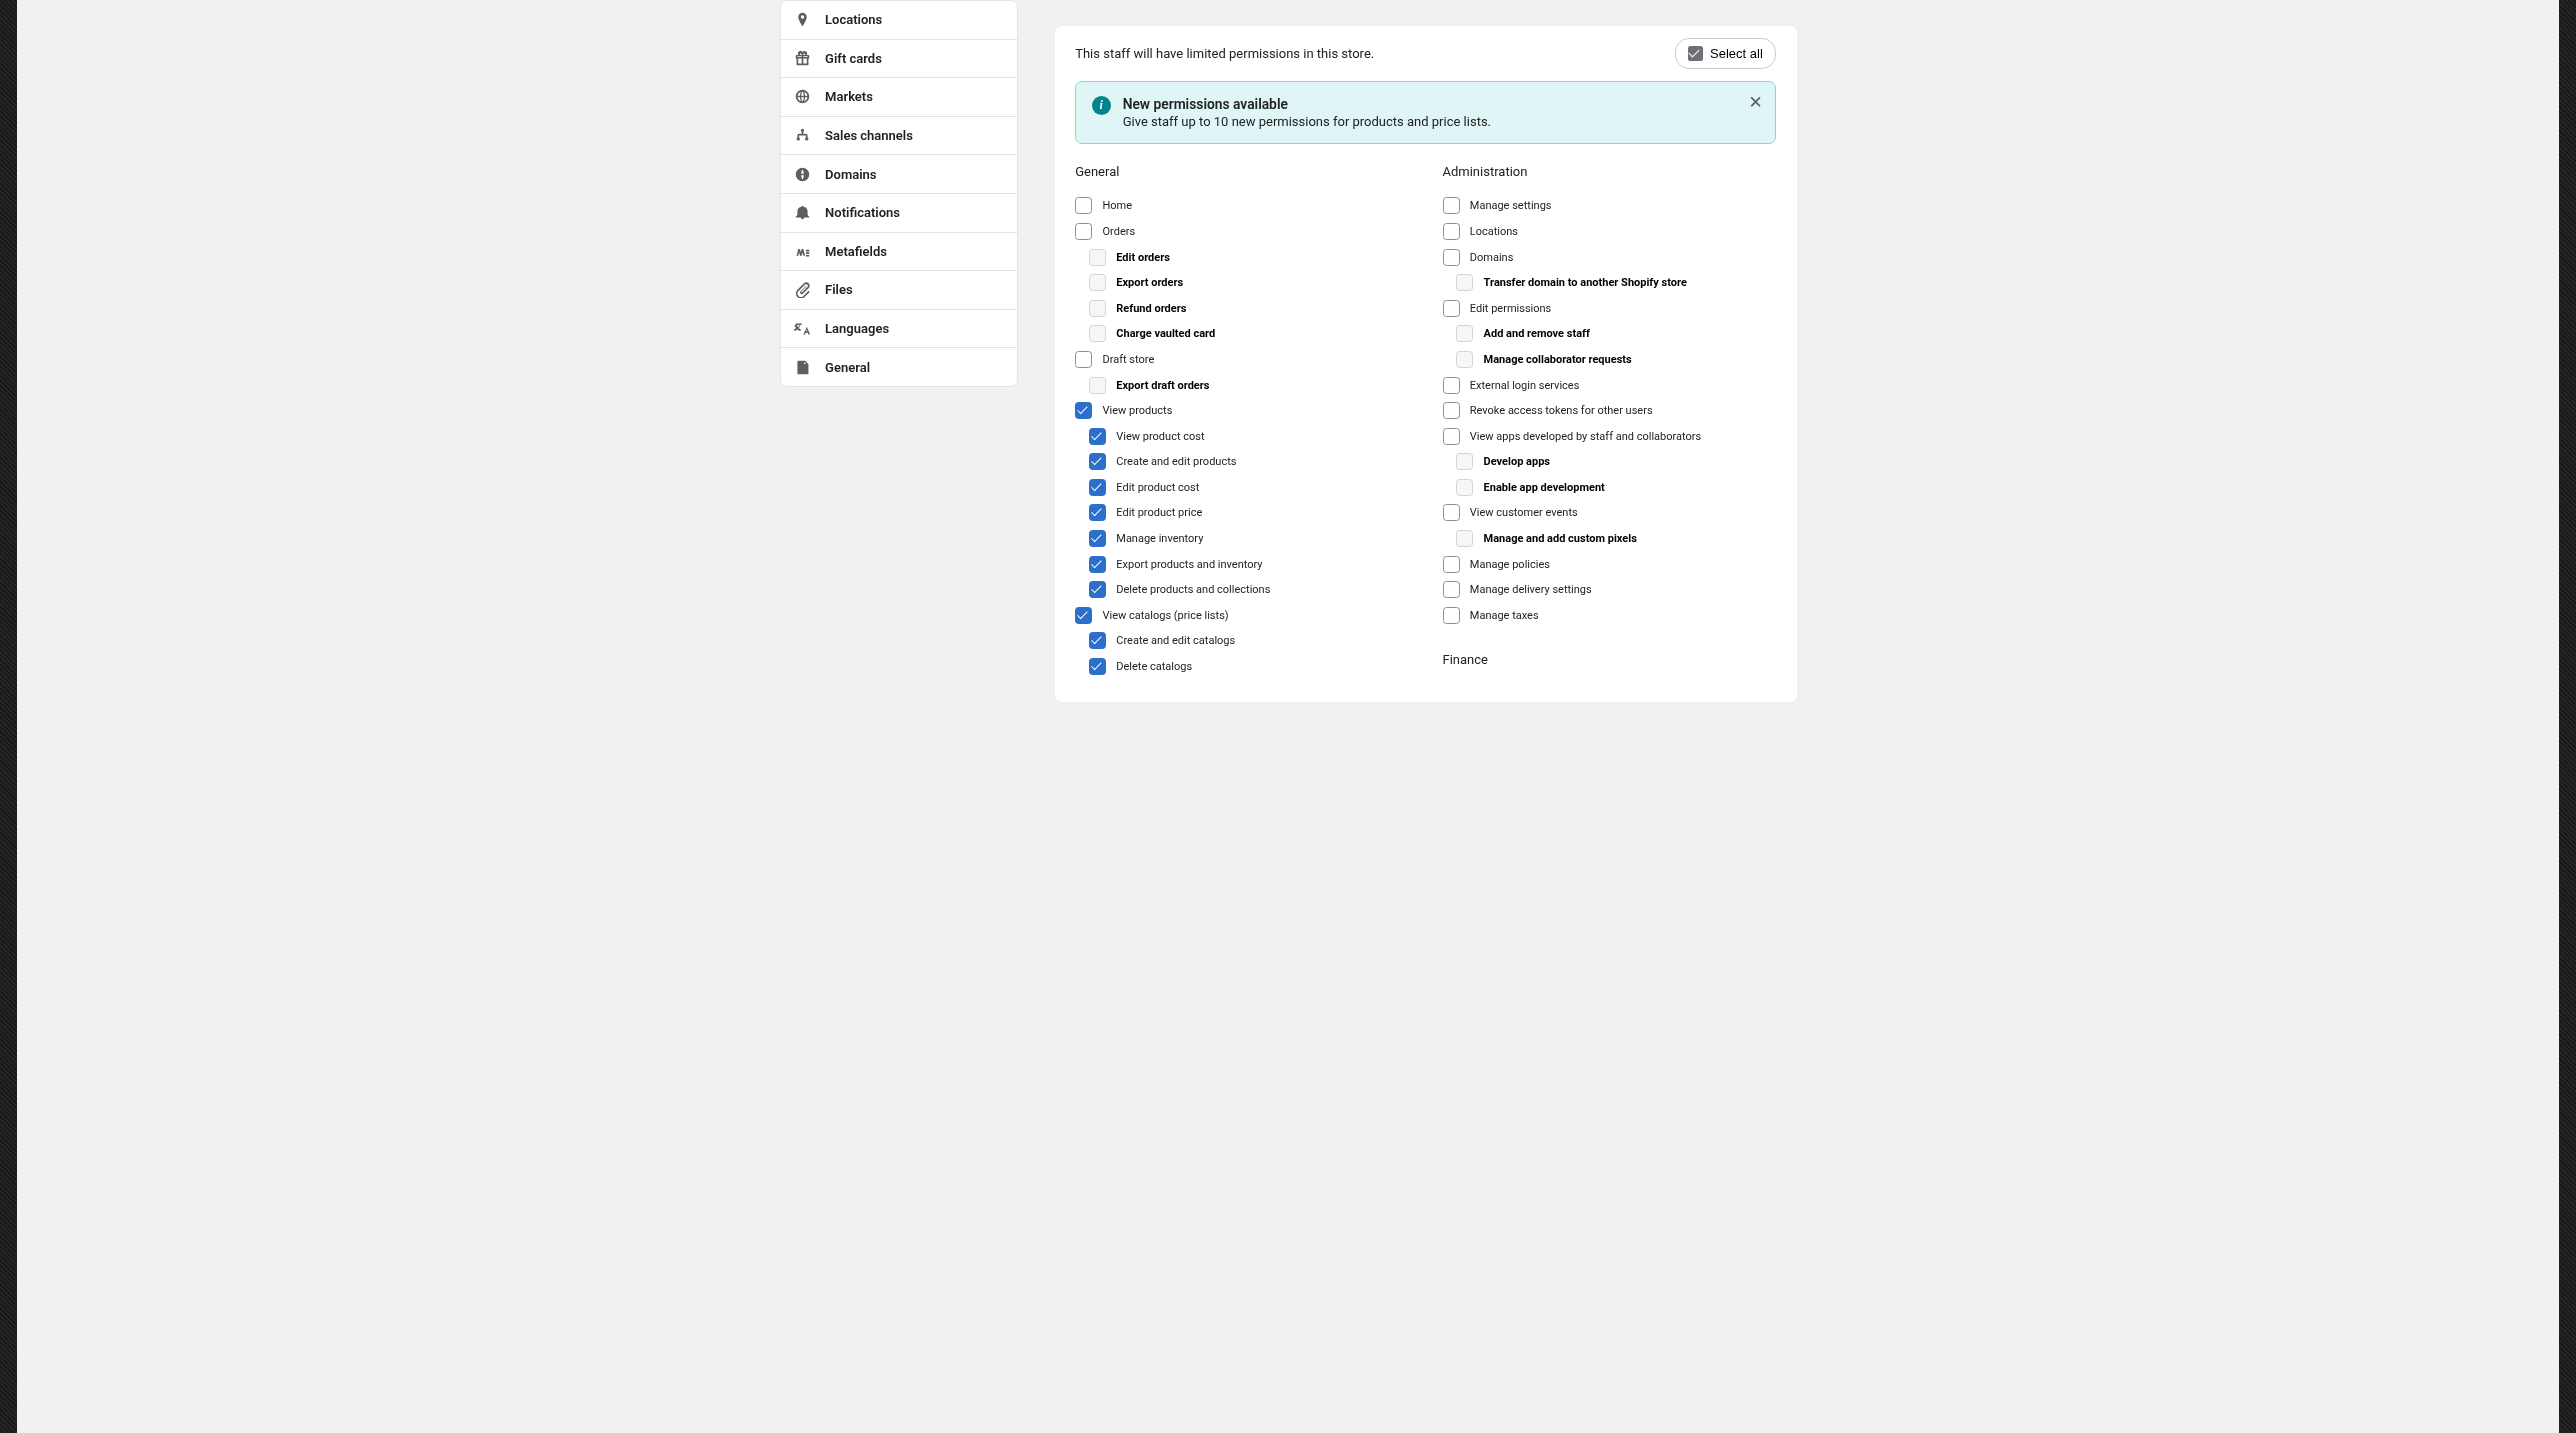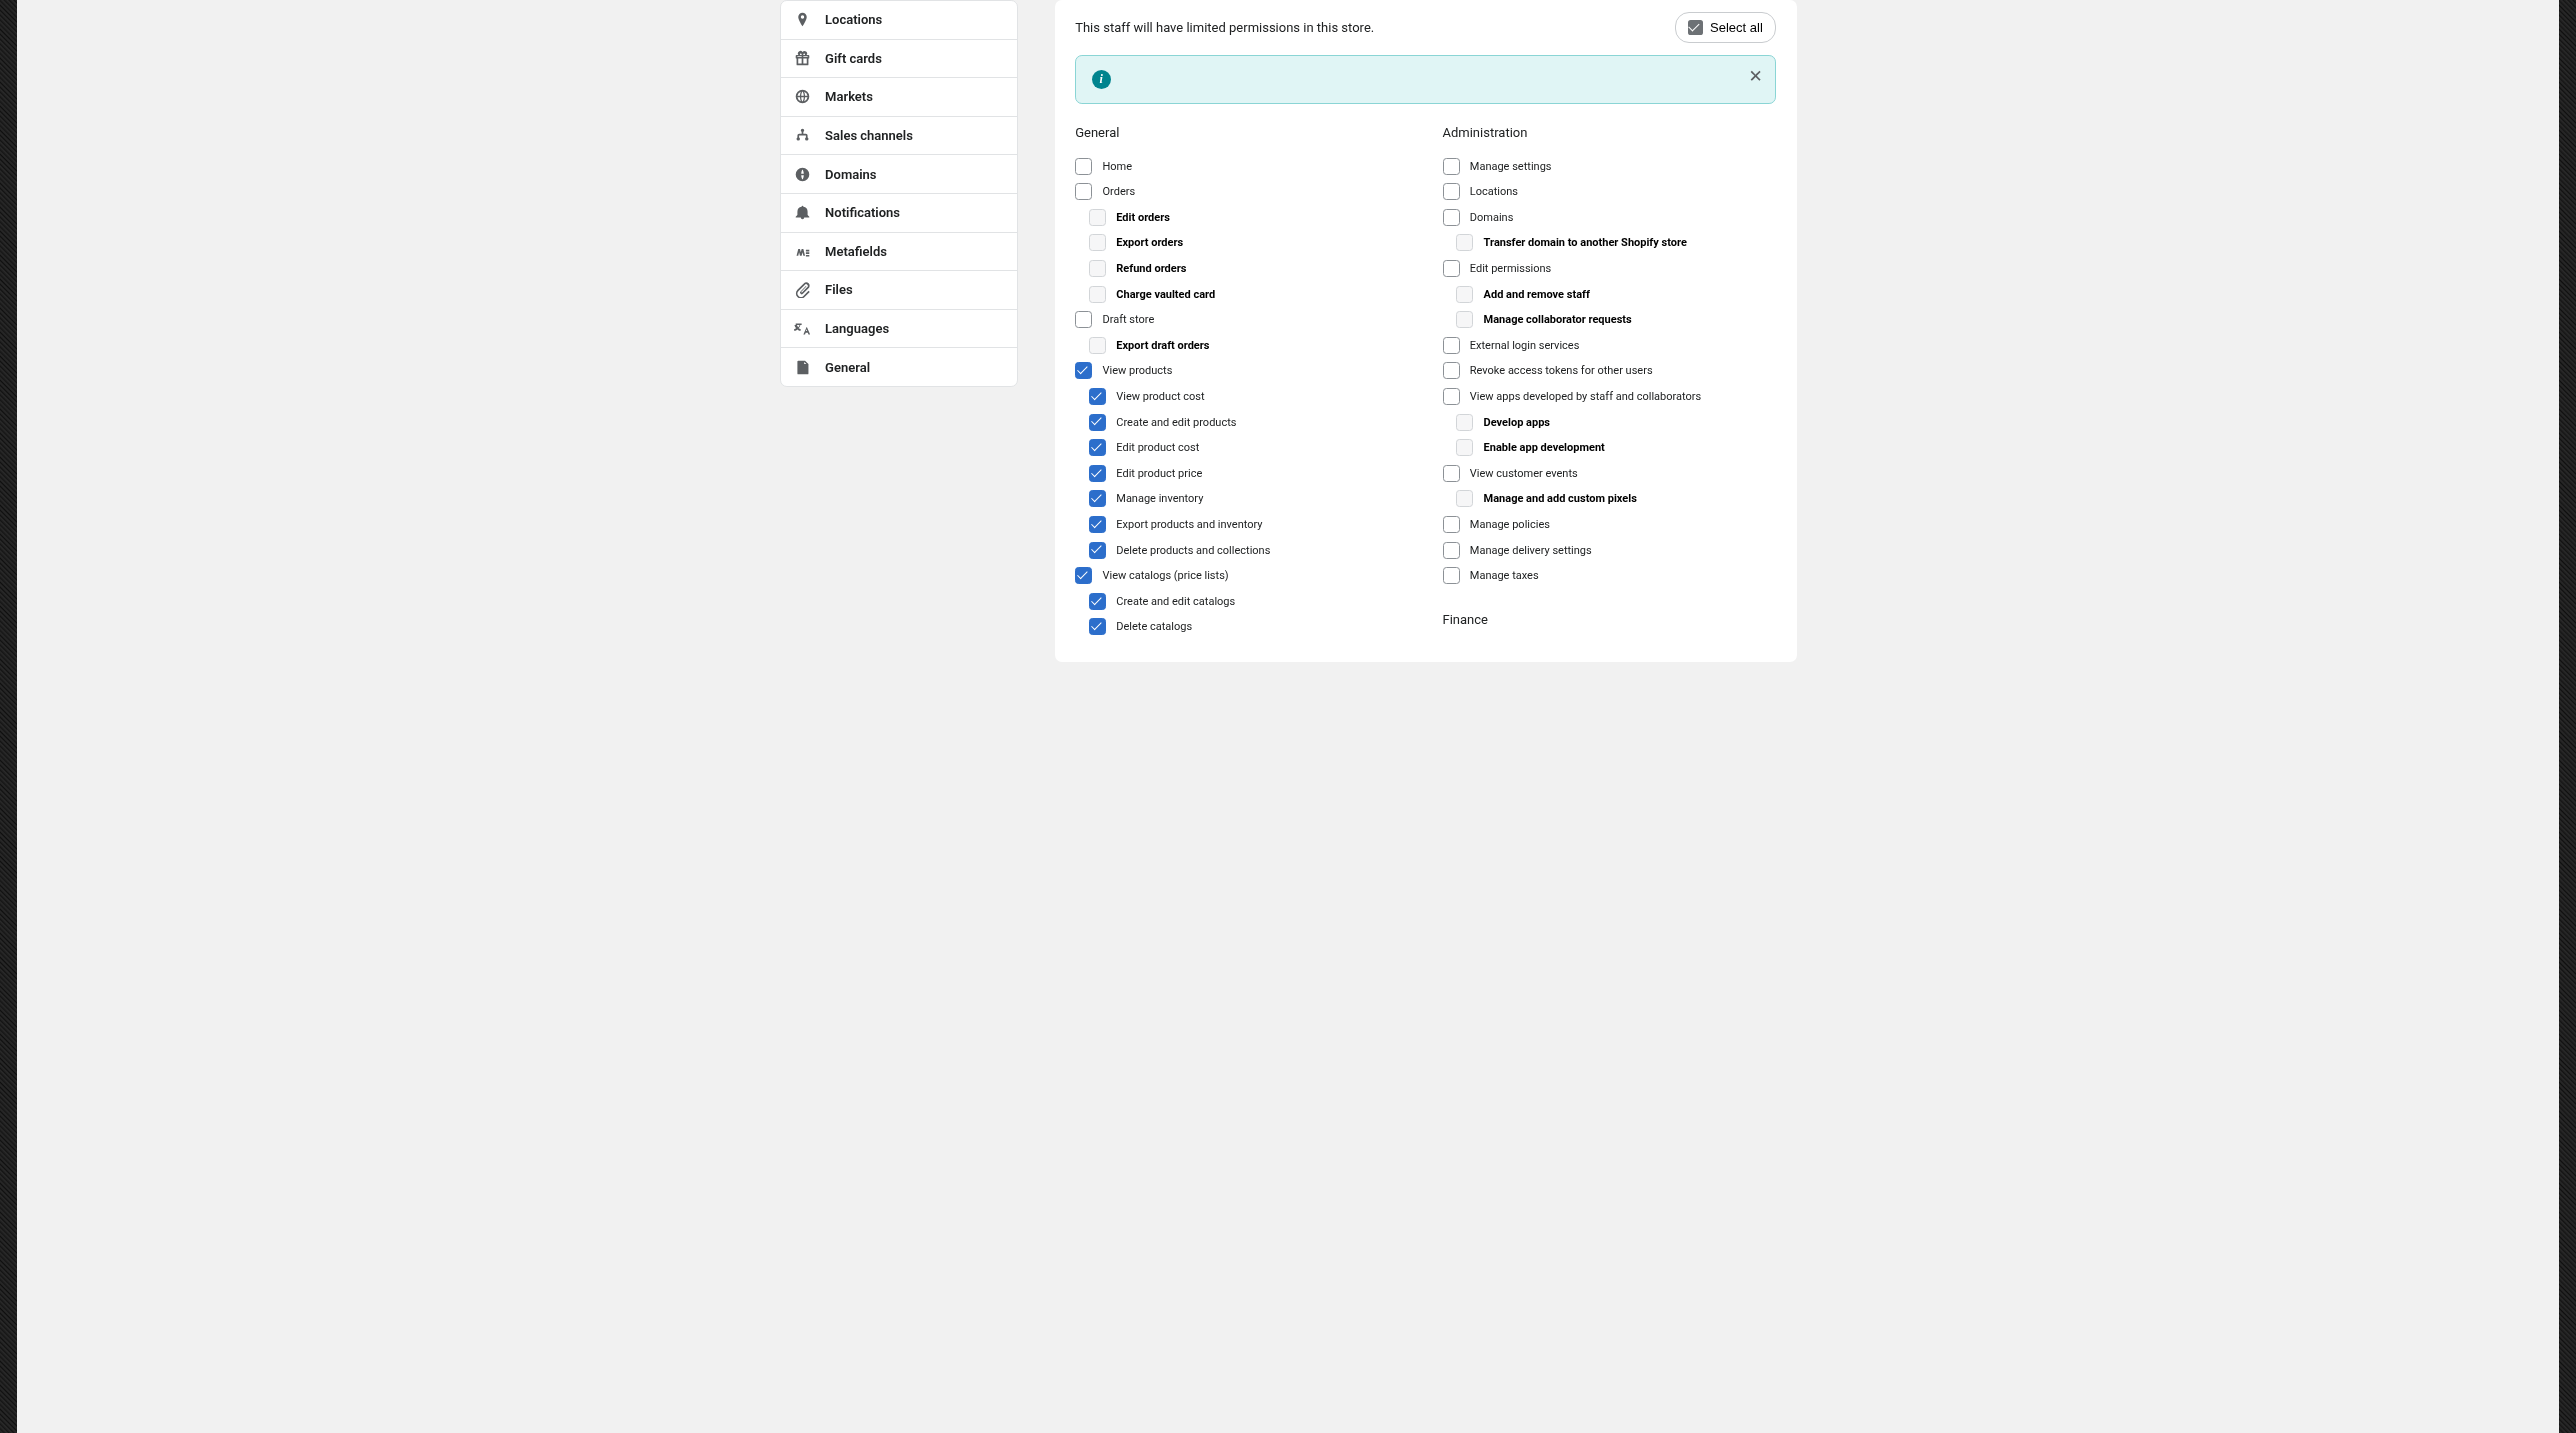--- a/index.html
+++ b/index.html
@@ -63,20 +63,21 @@
   align-items: center;
   justify-content: center;
 }
 .sidebar-icon svg { width: 17px; height: 17px; fill: #5c5f62; }
 
 .main {
   flex: 1;
   background: #fff;
   border-radius: 6.9px;
   padding: 0 20.7px 20.7px 20.7px;
+  margin-top: 26px;
 }
 .header-row {
   display: flex;
   justify-content: space-between;
   align-items: center;
   padding: 12px 0;
 }
 .header-text { font-size: 13px; color: #202223; }
 .select-all-btn {
   display: flex;
@@ -279,20 +280,24 @@
       <div class="header-row">
         <div class="header-text">This staff will have limited permissions in this store.</div>
         <button class="select-all-btn">
           <span class="chk-icon"></span>
           <span>Select all</span>
         </button>
       </div>
 
       <div class="banner">
         <div class="banner-icon">i</div>
+        <div class="banner-body">
+          <div class="banner-title">New permissions available</div>
+          <div class="banner-sub">Give staff up to 10 new permissions for products and price lists.</div>
+        </div>
         <button class="banner-close">✕</button>
       </div>
 
       <div class="columns">
         <div class="col">
           <div class="col-title">General</div>
           <div id="general-list">
               <div class="perm">
                 <span class="chk"></span>
                 <span class="perm-label">Home</span>

